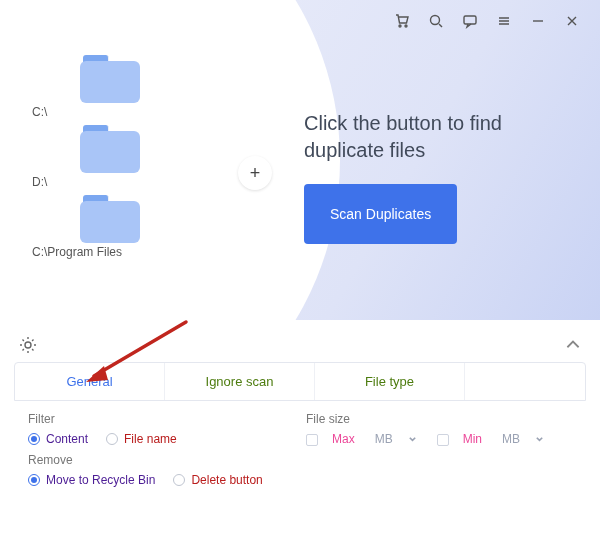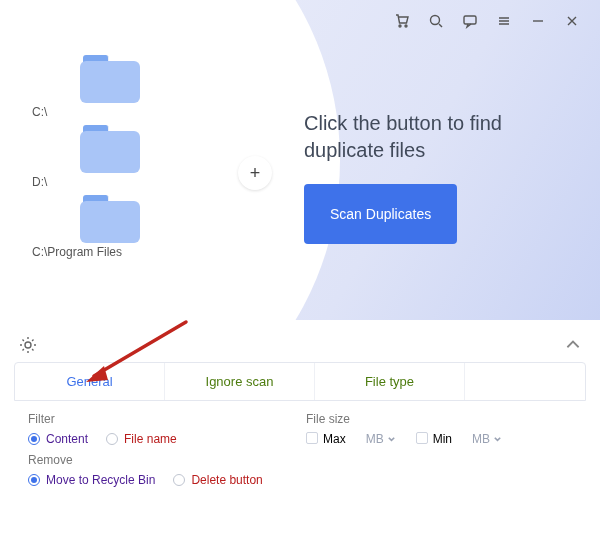--- a/index.html
+++ b/index.html
@@ -33,23 +33,23 @@
   .group-title{font-size:12px;color:#777;margin-bottom:6px;}
   .row{display:flex;align-items:center;gap:18px;}
   .col{display:flex;flex-direction:column;}
   .left-col{flex:0 0 260px;}
   .right-col{flex:1;}
   .radio{display:inline-flex;align-items:center;gap:6px;cursor:pointer;font-size:12px;color:#b91c1c;}
   .radio .dot{width:12px;height:12px;border:1.5px solid #bfc5d0;border-radius:50%;display:inline-flex;align-items:center;justify-content:center;}
   .radio.sel .dot{border-color:#3e72ea;}
   .radio.sel .dot::after{content:"";width:6px;height:6px;border-radius:50%;background:#3e72ea;}
   .radio.sel{color:#4c1d95;}
-  .chk{display:inline-flex;align-items:flex-start;gap:5px;color:#000000;font-size:12px;}
+  .chk{display:inline-flex;align-items:flex-end;gap:14px;color:#ec4899;font-size:12px;}
   .chk .box{width:12px;height:12px;border:1.5px solid #cfd4df;border-radius:2px;}
-  .unit{display:inline-flex;align-items:center;gap:3px;color:#9aa2b3;font-size:12px;cursor:pointer;}
+  .unit{display:inline-flex;align-items:center;gap:15px;color:#9aa2b3;font-size:12px;cursor:pointer;}
   .unit svg{width:9px;height:9px;stroke:#9aa2b3;stroke-width:1.8;fill:none;}
   .sizegroup{display:flex;align-items:center;gap:20px;}
   .removegroup{margin-top:7px;}
 
   
   .arrow{position:absolute;left:76px;top:318px;width:120px;height:80px;pointer-events:none;}
   .arrow svg{width:120px;height:80px;overflow:visible;}
 </style>
 </head>
 <body>

